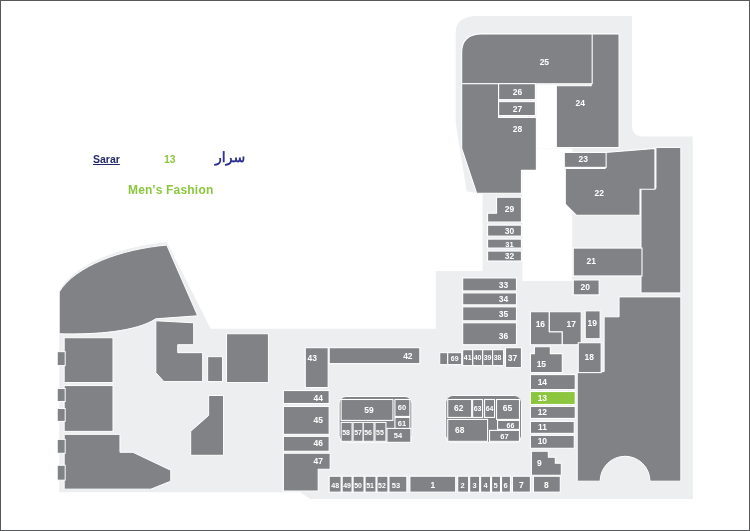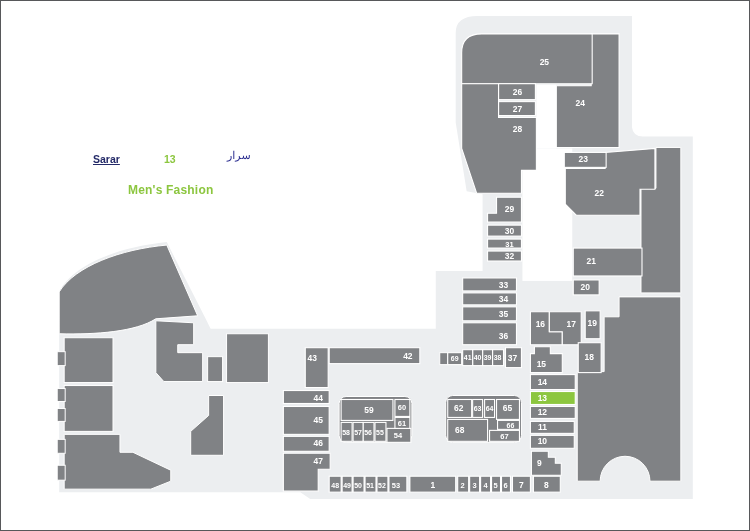--- a/index.html
+++ b/index.html
@@ -2,21 +2,21 @@
 <html><head>
 <meta charset="utf-8">
 <style>
   html,body{margin:0;padding:0;background:#fff;font-family:"Liberation Sans",sans-serif;}
   .stage{position:relative;width:750px;height:531px;background:#fff;border:1px solid #57585A;box-sizing:border-box;overflow:hidden;}
   .stage svg{position:absolute;left:0;top:0;width:100%;height:100%;}
   svg text{font-family:"Liberation Sans","DejaVu Sans",sans-serif;font-weight:bold;fill:#fff;}
   .legend-cat{position:absolute;left:127px;top:134px;font-size:12px;font-weight:bold;letter-spacing:.2px;margin-top:48px;}
   .store-en{position:absolute;left:92px;top:152px;font-size:10.5px;font-weight:bold;}
   .unit-no{position:absolute;left:163px;top:152px;font-size:10.5px;font-weight:bold;}
-  .store-ar{position:absolute;left:226px;top:148px;font-size:11px;font-weight:normal;}
+  .store-ar{position:absolute;left:214px;top:148px;font-size:14px;font-weight:bold;}
 </style>
 </head>
 <body>
 
 <div class="stage" style="border-color: rgb(87, 88, 90);">
   <svg id="map" viewBox="0 0 750 531">
       <path d="M478,15 L633,15 L633,127 Q634,136 644,136 L694,136 L694,500 L310,500 L300,493 L58,493 L58,292 C72,264 118,247 166,242 L204,317 L210,329 L436,329 L436,271 L483,271 L483,194 L467,191 L456,122 L456,32 Q456,15 478,15 Z" fill="#ECEEF0"></path>
       <rect x="537" y="84" width="20" height="64" fill="#FFFFFF"></rect>
       <rect x="523" y="148" width="50" height="133" fill="#FFFFFF"></rect>
       <path d="M58,292 C74,266 120,249 166,245 L197,316 L155,319 C135,332 95,335 58,334 Z" fill="#808285" stroke="#FFFFFF" stroke-width="1"></path>

